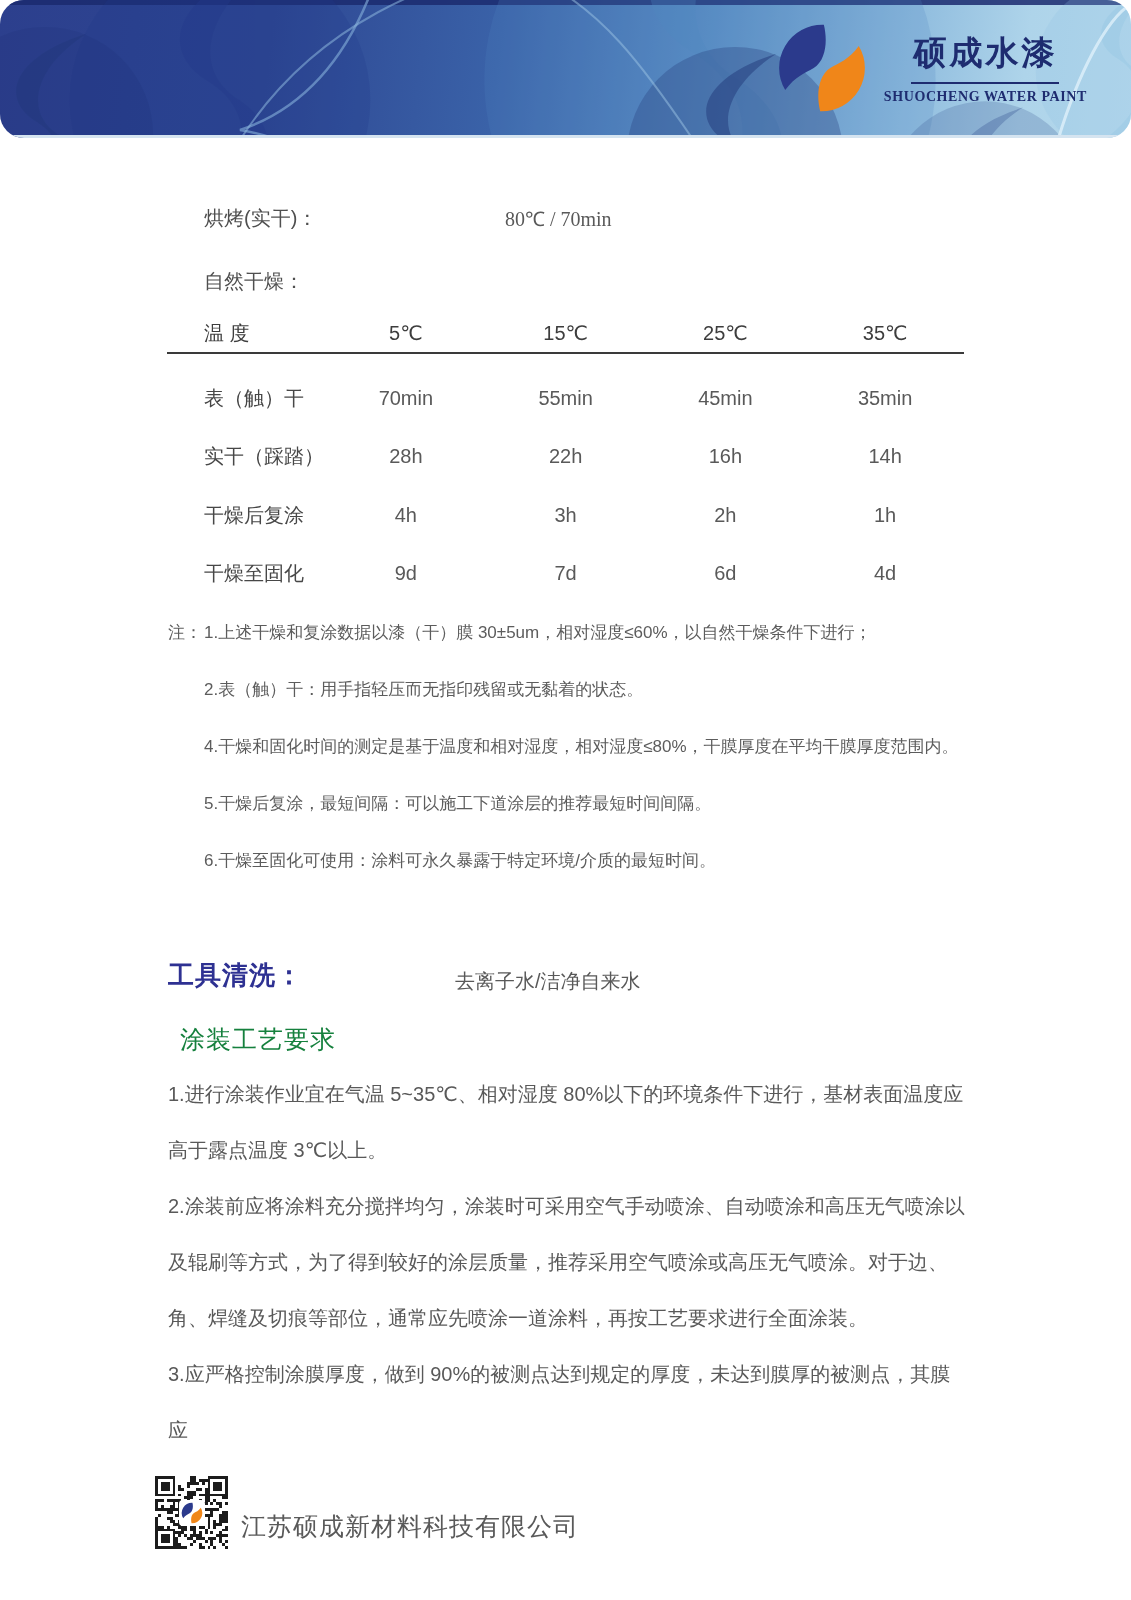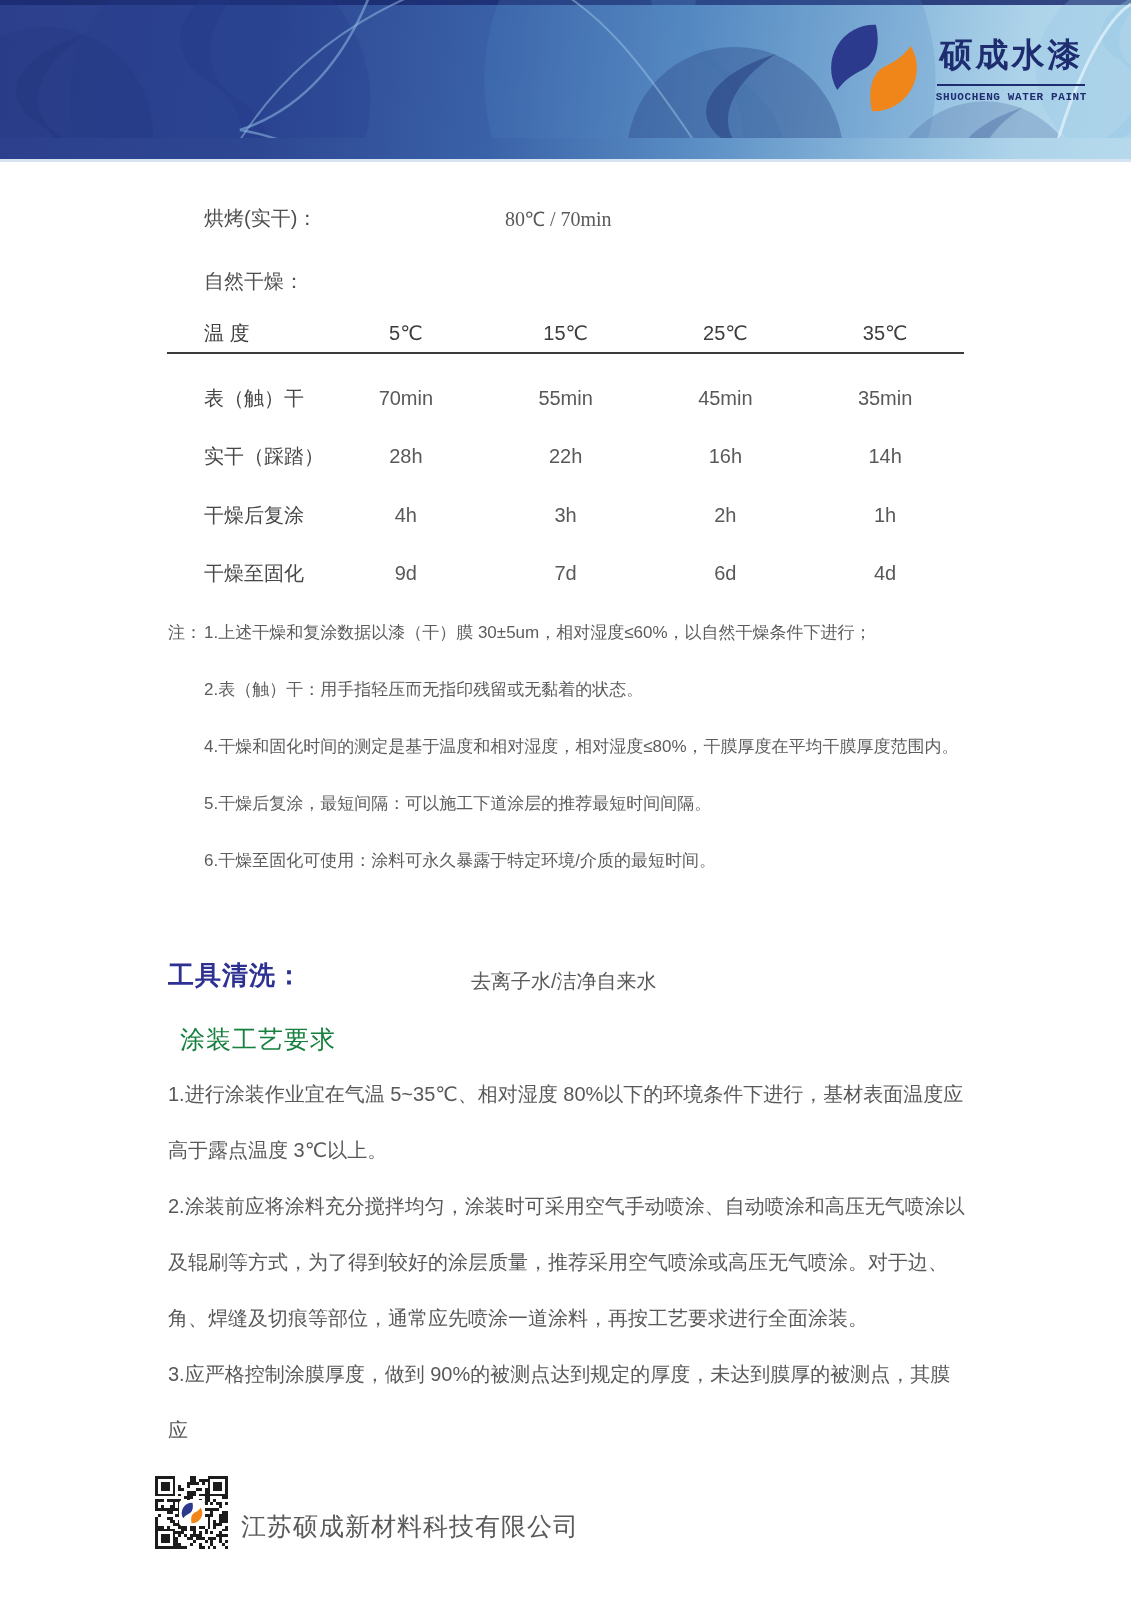--- a/index.html
+++ b/index.html
@@ -5,40 +5,41 @@
   html,body { margin:0; padding:0; background:#ffffff; }
   .page {
     position:relative; width:1131px; height:1600px; margin:0 auto;
     background:#ffffff; overflow:hidden;
     font-family:"Liberation Sans","DejaVu Sans",sans-serif;
     color:#595959;
   }
 
   
   .banner {
-    position:absolute; left:0; top:0; width:1131px; height:162px;
+    position:absolute; left:0; top:0; width:1131px; height:138px;
     background:linear-gradient(97deg,#2c3f8d 0%,#2e4793 24%,#3a62a8 44%,#5a8ec4 62%,#8ab8dc 78%,#aed4ea 90%,#b6d9ec 100%);
     overflow:hidden;
+    border-radius:24px;
   }
   .banner::before { content:""; position:absolute; left:0; top:0; right:0; height:5px; background:#1b2a6e; opacity:.85; }
   .banner::after  { content:""; position:absolute; left:0; bottom:0; right:0; height:3px; background:#d5e4f0; }
   .banner-art { position:absolute; left:0; top:0; }
 
   .logo { position:absolute; top:22px; right:44px; display:flex; align-items:center; gap:16px; }
   .emblem-big { width:92px; height:92px; }
   .logo-text { display:flex; flex-direction:column; align-items:center; }
   .brand-cn {
     font-family:"Liberation Serif","DejaVu Serif",serif;
     font-weight:bold; font-size:33px; letter-spacing:3px;
     color:#1e2c70; white-space:nowrap;
     padding:0 2px 6px 2px; border-bottom:2px solid #1e2c70;
   }
   .brand-en {
-    font-family:Liberation Mono, monospace;
-    font-weight:bold; font-size:11px; letter-spacing:.6px;
+    font-family:Liberation Serif, serif;
+    font-weight:bold; font-size:14px; letter-spacing:.6px;
     color:#1e2c70; white-space:nowrap; margin-top:5px;
   }
 
   
   .abs { position:absolute; }
   .lbl-gray { font-size:20px; color:#4f4f4f; }
   .val-gray { font-size:20px; color:#595959; }
 
   .bake-label   { left:204px; top:205px; }
   .bake-value   { left:505px; top:205px;font-family:Liberation Serif, serif; }
@@ -60,21 +61,21 @@
   
   .notes { position:absolute; left:168px; top:604px; font-size:17px; color:#5c5c5c; line-height:57px; }
   .note-line { white-space:nowrap; }
   .note-line.indent { padding-left:36px; }
   .note-prefix { margin-right:2px; }
 
   
   .tool-heading {
     left:168px; top:958px; font-size:26px; font-weight:bold; color:#2e3192; letter-spacing:1px;
   }
-  .tool-value { left:455px; top:968px;margin-left:16px; }
+  .tool-value { left:455px; top:968px; }
   .proc-heading {
     left:180px; top:1023px; font-size:25px; font-weight:normal; color:#15803d; letter-spacing:1px;
   }
   .paras { position:absolute; left:168px; top:1066px; width:798px; }
   .paras p { margin:0; font-size:20px; line-height:56px; color:#595959; }
 
   
   .qr { position:absolute; left:155px; top:1476px; width:73px; height:73px; }
   .qr svg.qr-cells { position:absolute; left:0; top:0; }
   .qr-center {

